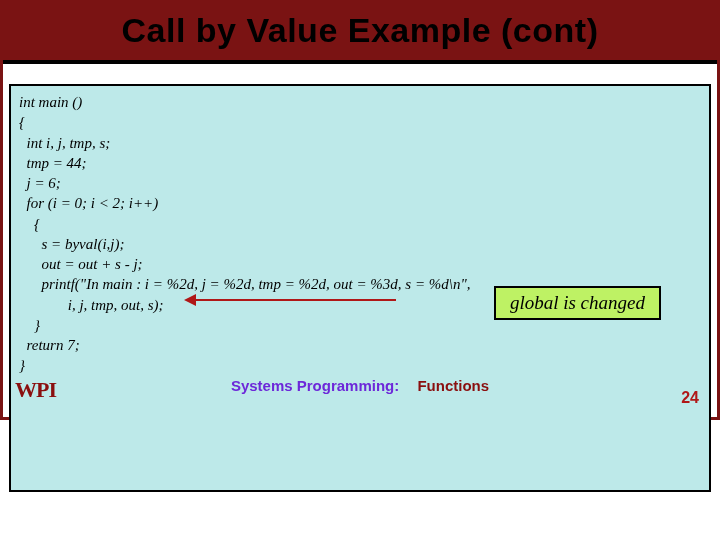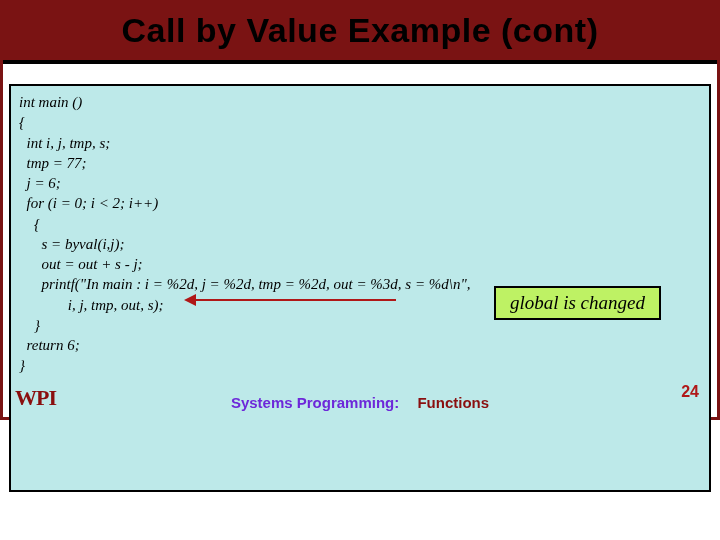--- a/index.html
+++ b/index.html
@@ -68,26 +68,26 @@
     position: absolute;
     left: -2px;
     top: -5px;
     width: 0; height: 0;
     border-top: 6px solid transparent;
     border-bottom: 6px solid transparent;
     border-right: 12px solid #b01818;
   }
   .footer {
     position: absolute;
-    bottom: 6px;
+    bottom: 0;
     left: 0;
     right: 0;
     height: 40px;
     display: flex;
-    align-items: flex-end;
+    align-items: flex-start;
   }
   .logo {
     margin-left: 12px;
     font-family: Georgia, serif;
     font-weight: bold;
     font-size: 22px;
     color: #a11;
     letter-spacing: -1px;
     position: relative;
   }
@@ -121,31 +121,31 @@
 
   <div class="title-bar">
     <h1>Call by Value Example (cont)</h1>
   </div>
 
   <div class="code-box">
     <div class="line">int main ()</div>
     <div class="line">{</div>
     <div class="line">  int i, j, tmp, s;</div>
     <div class="line"></div>
-    <div class="line">  tmp = 77;</div>
+    <div class="line">  tmp = 44;</div>
     <div class="line">  j = 6;</div>
     <div class="line"></div>
     <div class="line">  for (i = 0; i &lt; 2; i++)</div>
     <div class="line">    {</div>
     <div class="line">      s = byval(i,j);</div>
     <div class="line">      out = out + s - j;</div>
     <div class="line">      printf("In main : i = %2d, j = %2d, tmp = %2d, out = %3d, s = %d\n",</div>
     <div class="line">             i, j, tmp, out, s);</div>
     <div class="line">    }</div>
-    <div class="line">  return 6;</div>
+    <div class="line">  return 7;</div>
     <div class="line">}</div>
 
     <div class="arrow"></div>
     <div class="annotation-box">global is changed</div>
   </div>
 
   <div class="footer">
     <div class="logo">
       <span class="w">W</span><span class="p">P</span><span class="i">I</span>
     </div>

